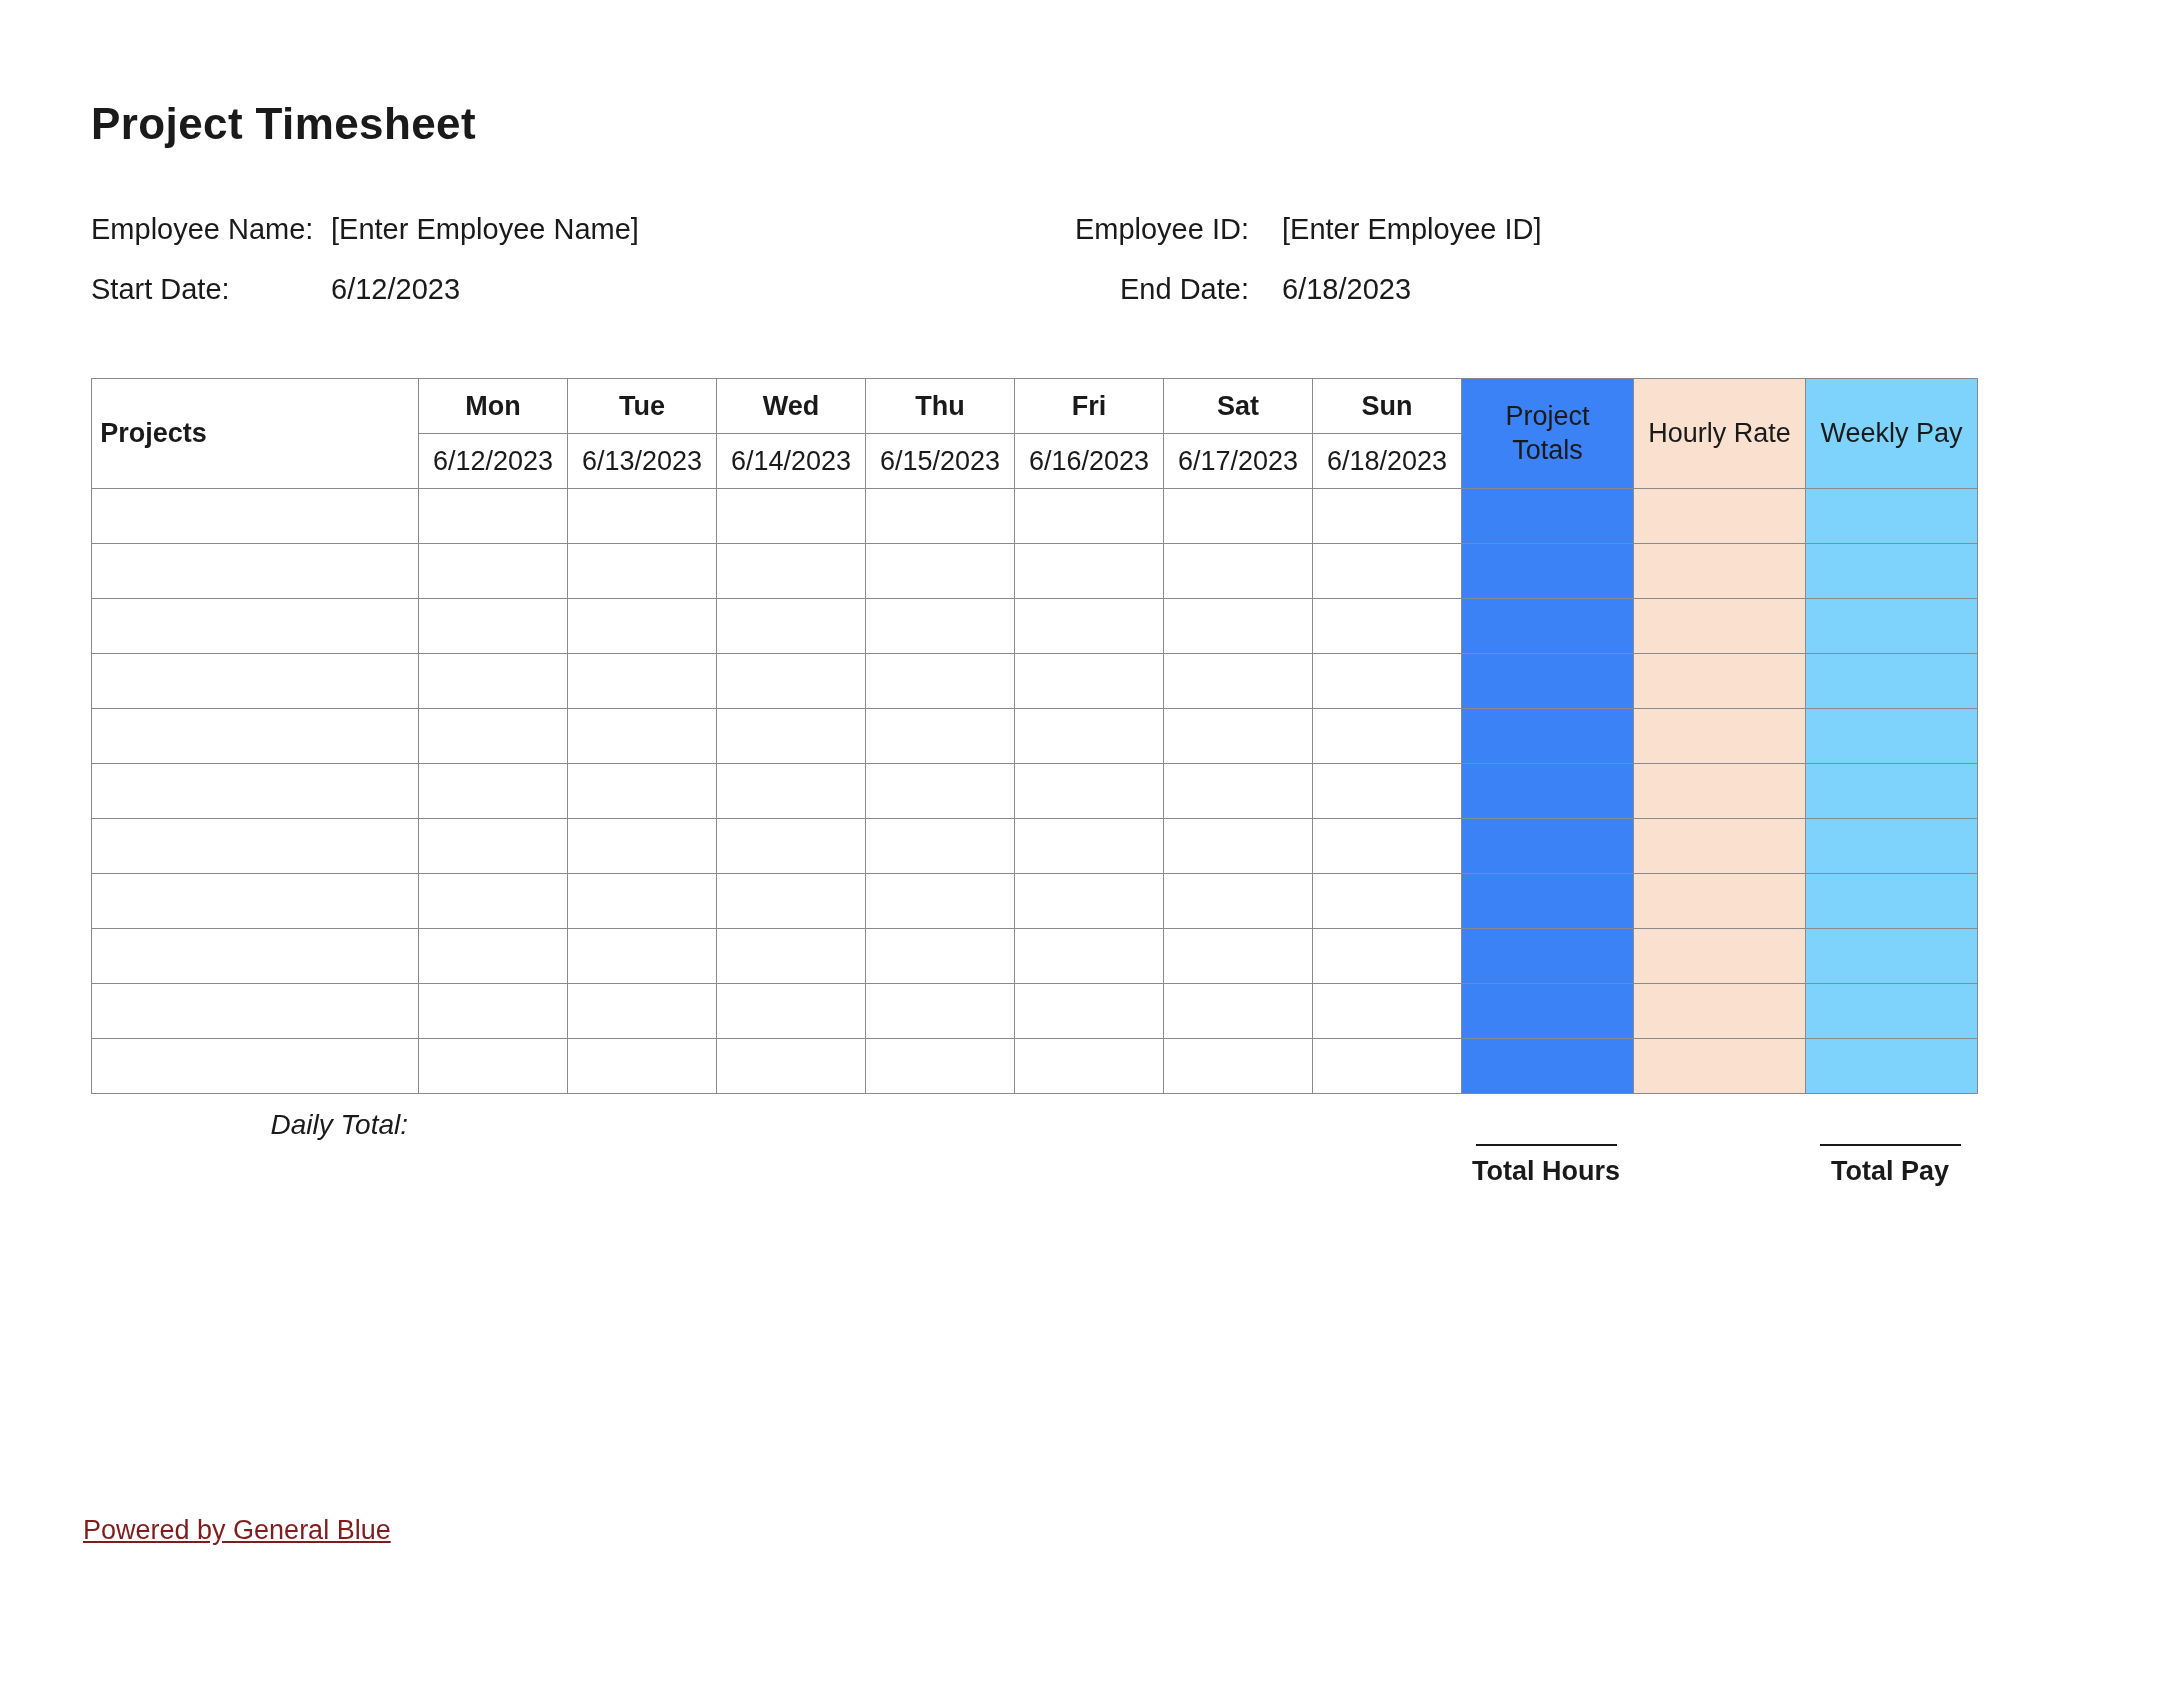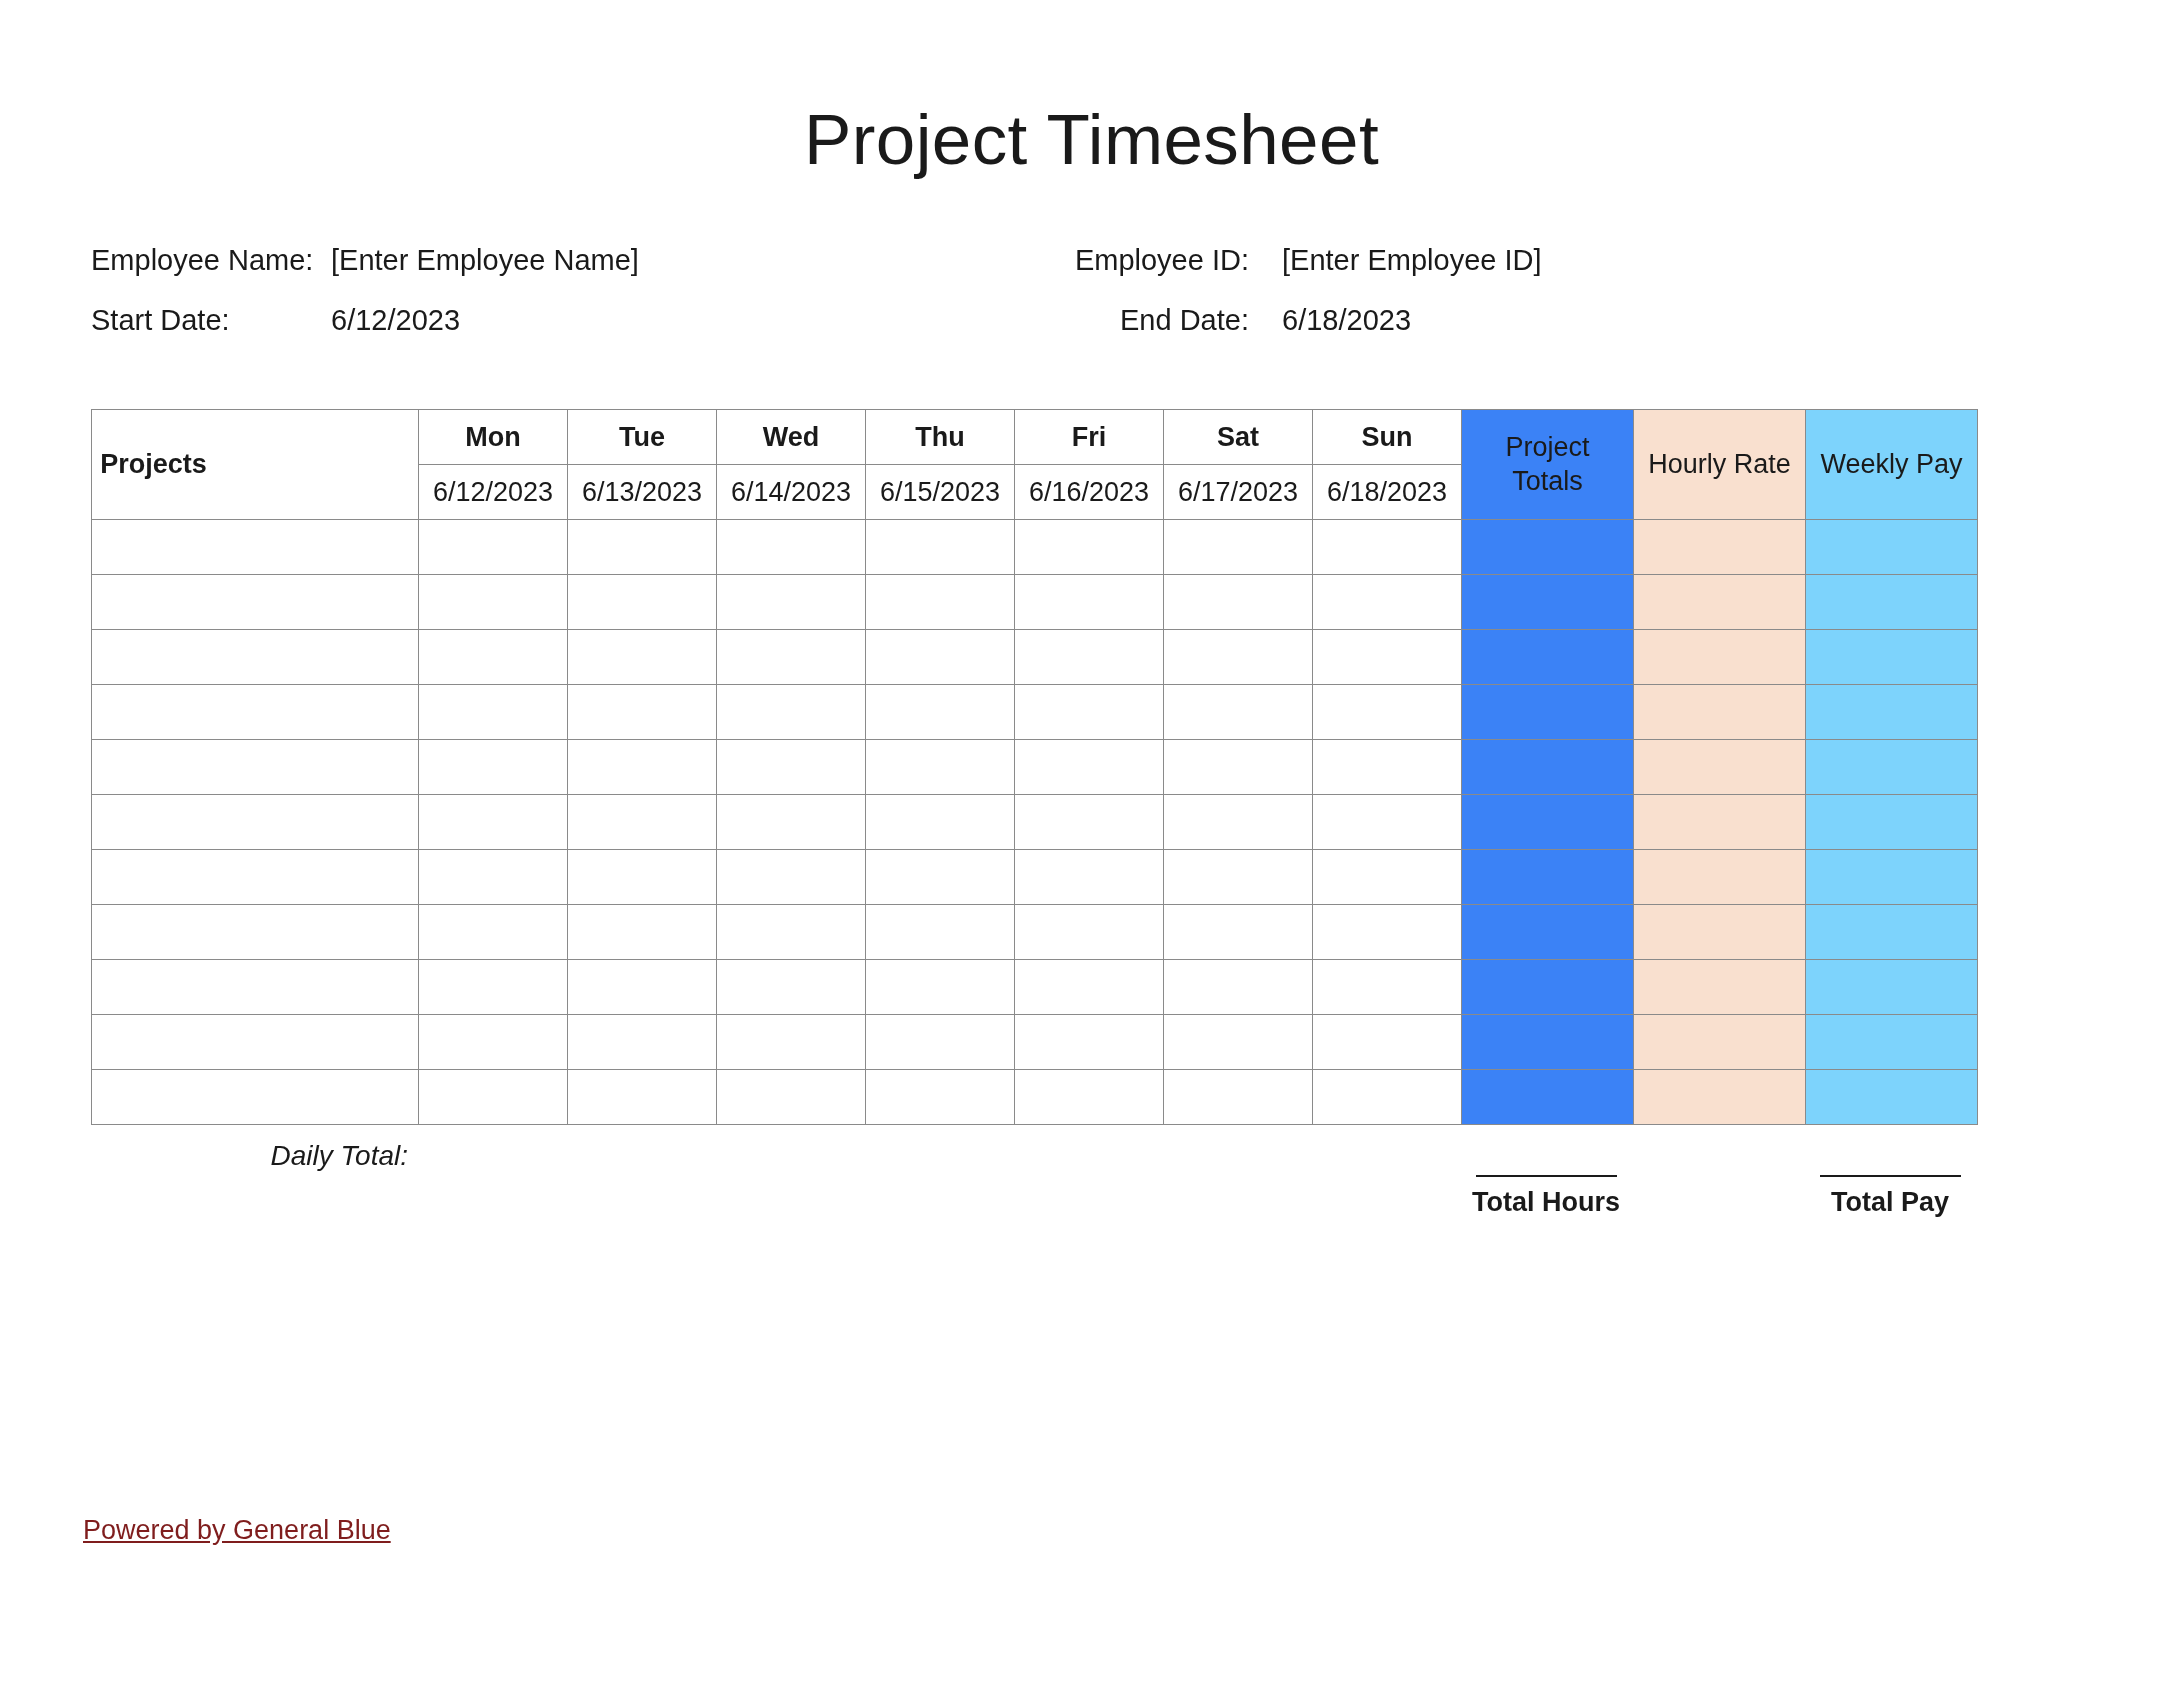--- a/index.html
+++ b/index.html
@@ -10,25 +10,24 @@
     color: #1a1a1a;
   }
   .page {
     width: 2183px;
     height: 1687px;
     box-sizing: border-box;
     padding: 99px 91px 50px 91px;
     position: relative;
   }
   .title {
-    font-size: 71px;
-    font-weight: 400;
+    font-size: 44px;
+    font-weight: 700;
     margin: 0 0 66px 0;
     letter-spacing: 0.4px;
-    text-align: center;
   }
   .meta {
     font-size: 29px;
     line-height: 1.0;
     margin-bottom: 74px;
   }
   .meta-row {
     display: flex;
     margin-bottom: 31px;
   }

